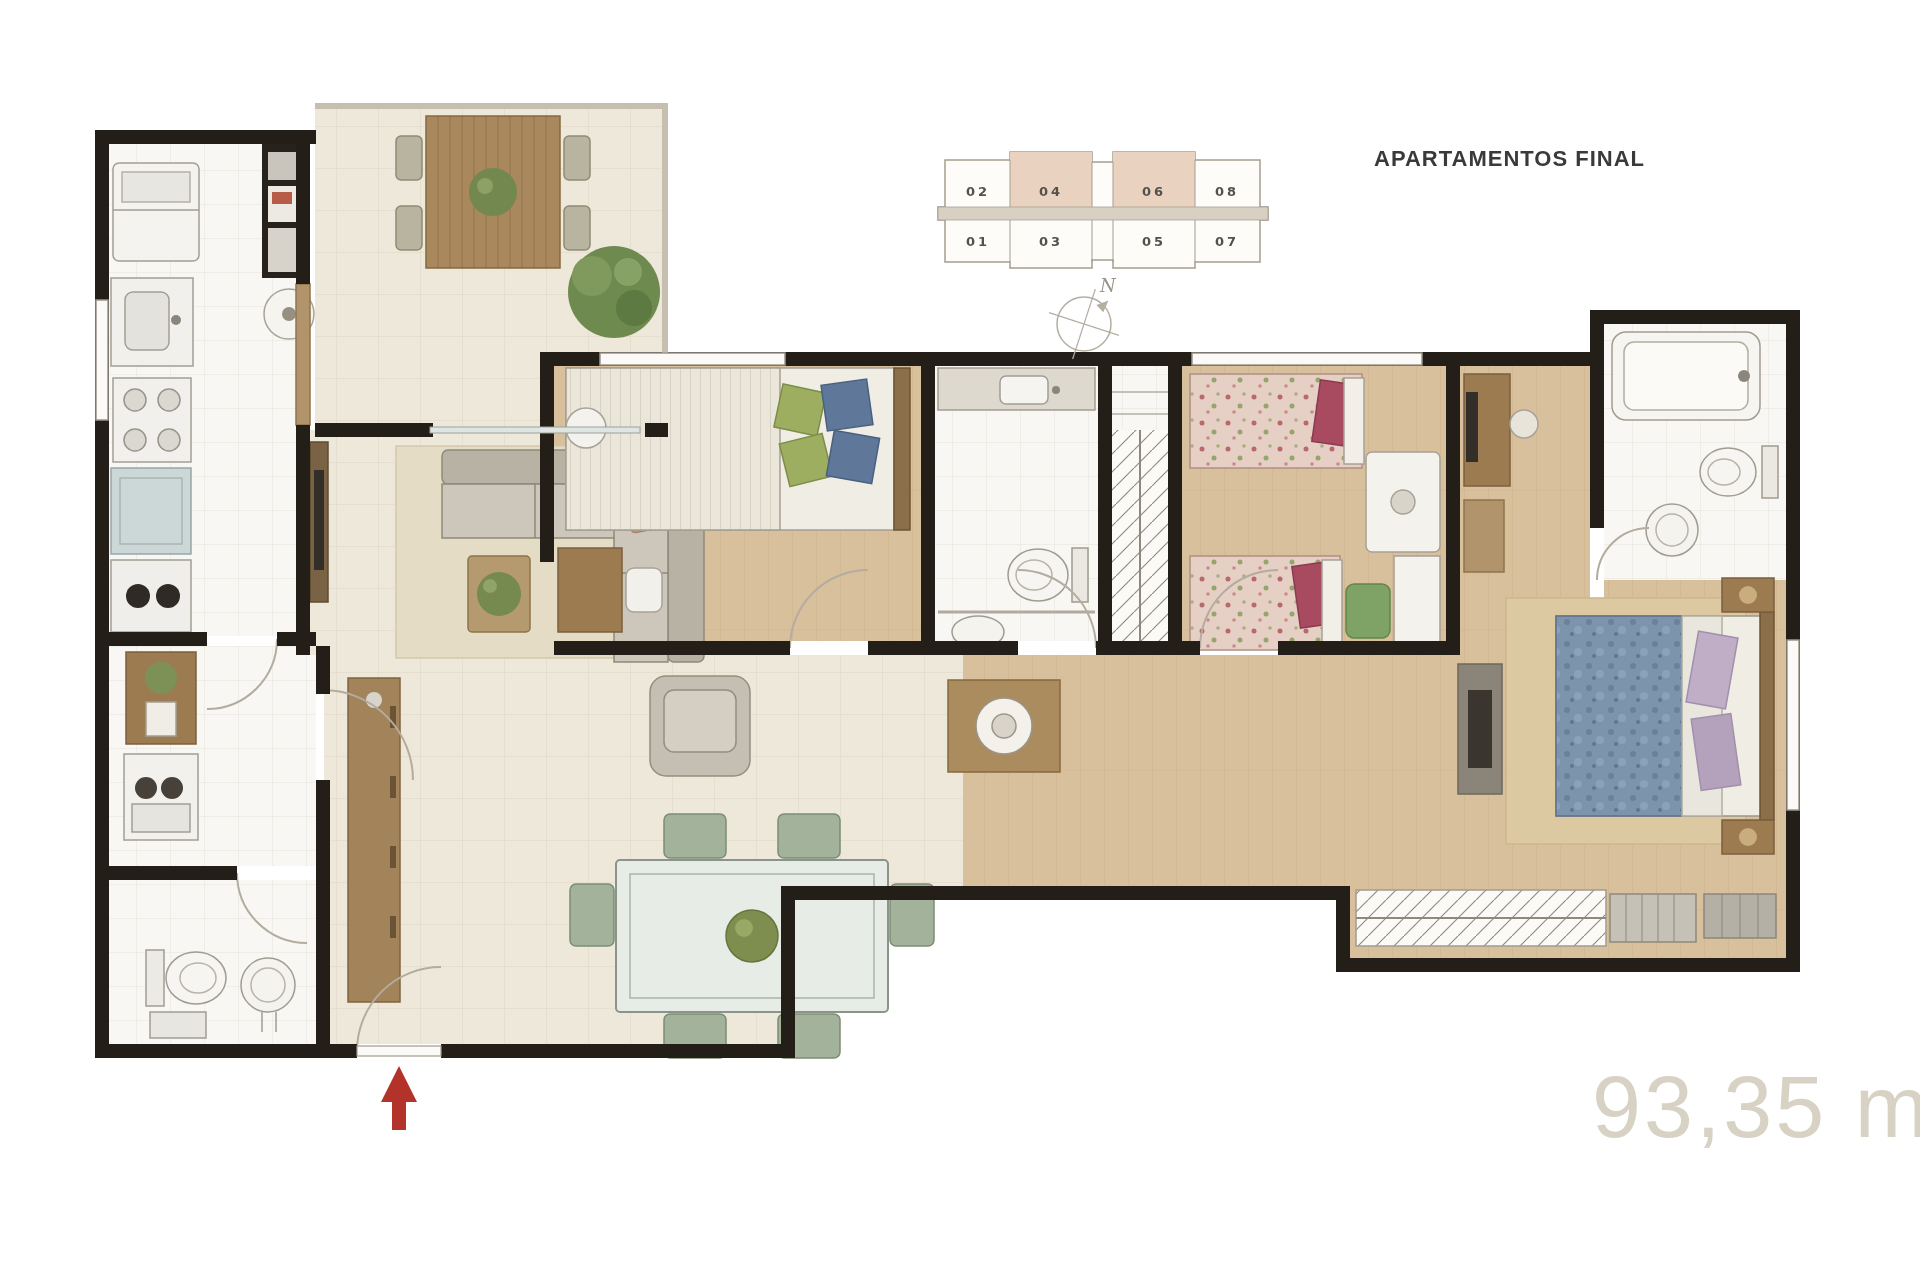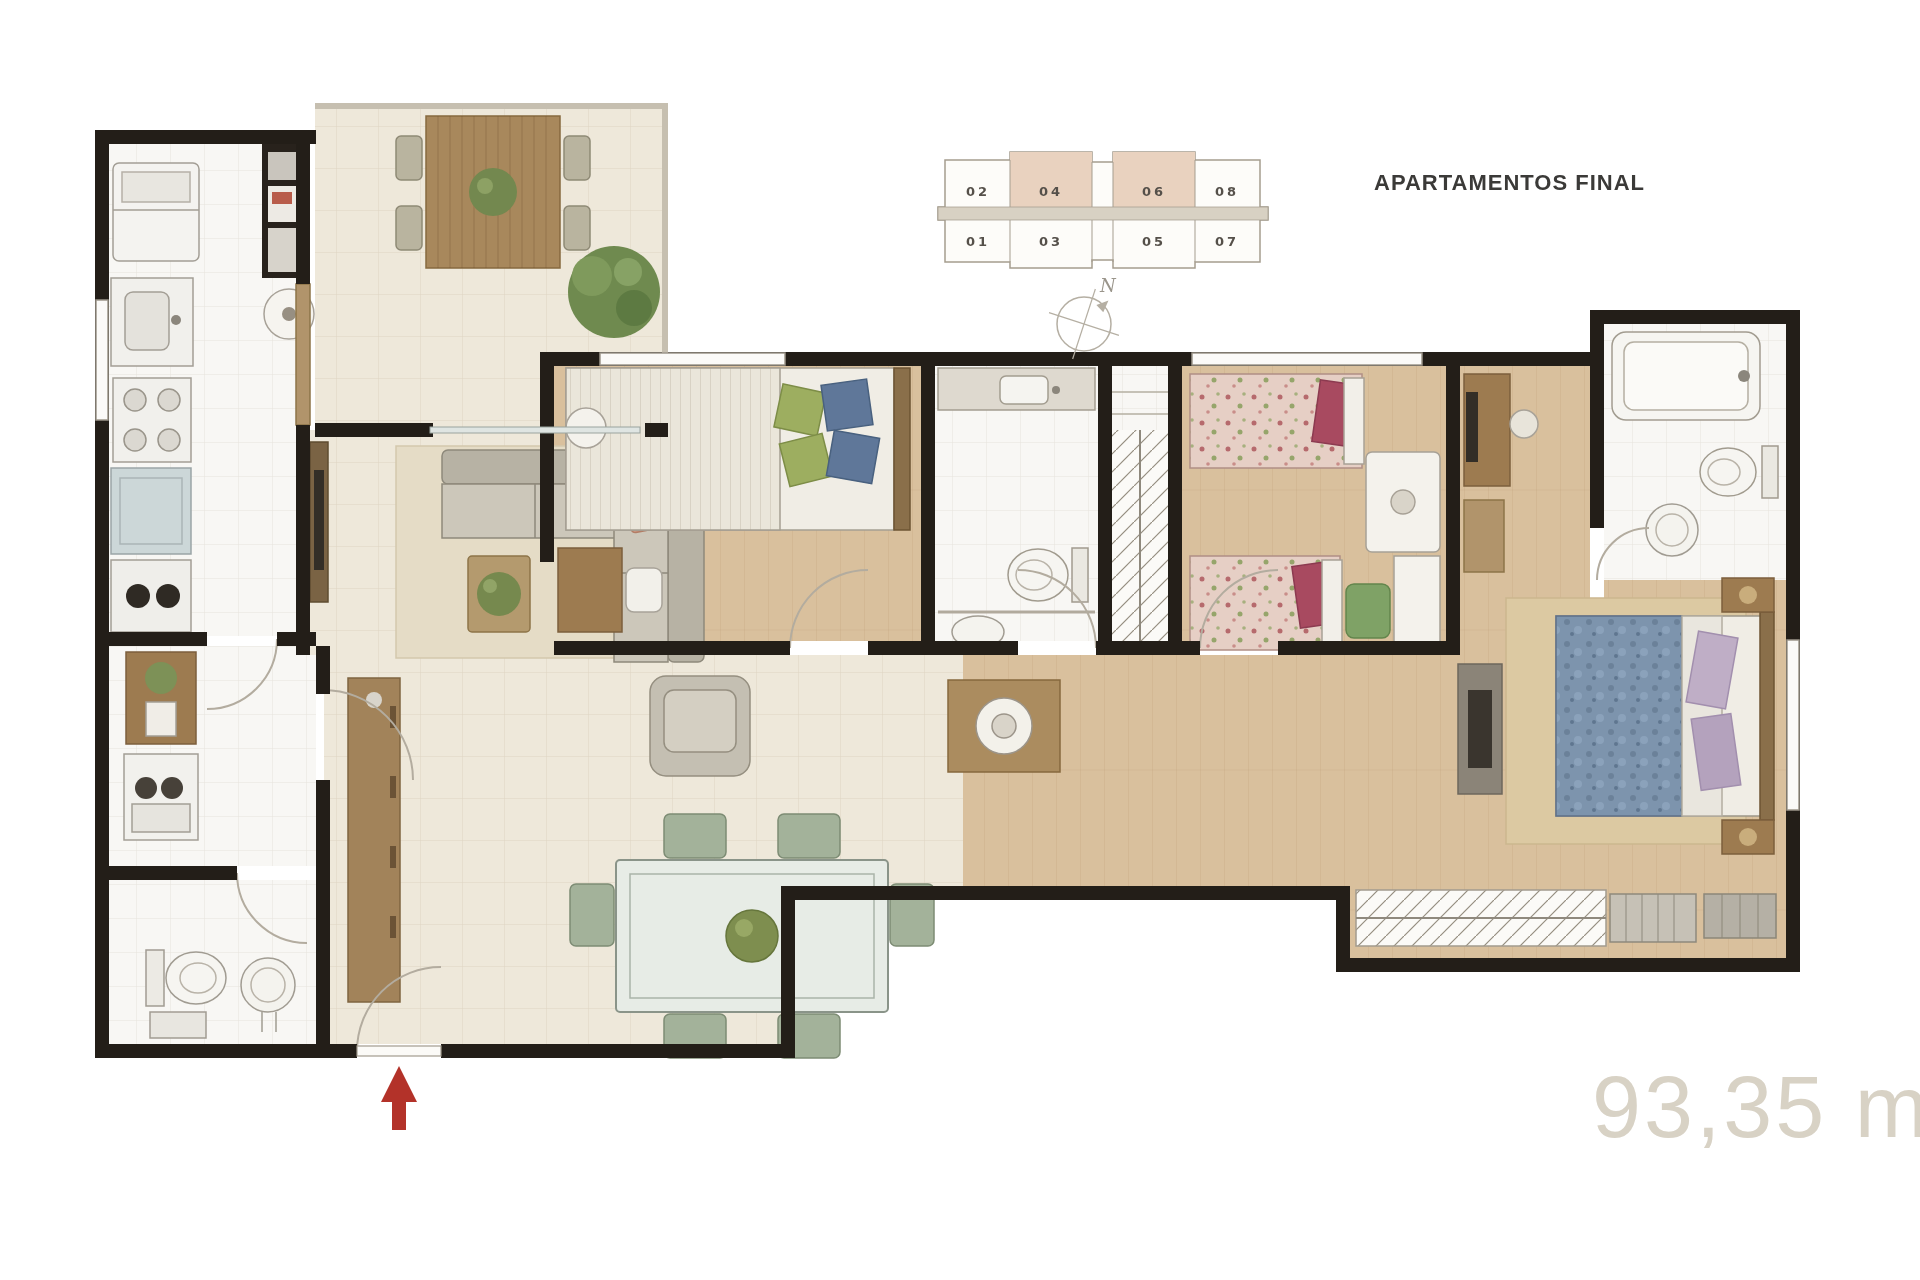--- a/index.html
+++ b/index.html
@@ -11,21 +11,21 @@
   .f-beige{fill:url(#patBeige);}
   .f-white{fill:url(#patWhite);}
   .f-wood{fill:url(#patWood);}
   .hatch{fill:url(#patHatch);}
   .arc{fill:none;stroke:#b3ac9f;stroke-width:2;}
   .win{fill:#fbfaf8;stroke:#9d968a;stroke-width:1.5;}
   .hl{fill:var(--keyplan-highlight,#e9d2bf);}
   .kp-line{stroke:#a59d8f;stroke-width:1;fill:none;}
   .kp-label{font:600 13px "DejaVu Sans",sans-serif;letter-spacing:3px;fill:#55504a;text-anchor:middle;}
   .title-label{position:absolute;left:1374px;top:146px;font-size:22px;font-weight:bold;
-               letter-spacing:1px;color:var(--title-text,#3b3a38);margin-top:24px;}
+               letter-spacing:1px;color:var(--title-text,#3b3a38);}
   .title-units{position:absolute;left:1616px;top:92px;font-family:"Liberation Serif",serif;
                font-size:96px;font-weight:bold;color:var(--accent-gold,#c2a066);line-height:1;}
   .area-label{position:absolute;left:1592px;top:1056px;font-size:88px;font-weight:400;
               letter-spacing:3px;color:var(--area-text,#d8d2c5);white-space:nowrap;}
   .compass-n{font:italic 18px "DejaVu Serif",serif;fill:#9a958b;}
   .arrow{fill:var(--entrance-arrow,#b33229);}
 </style>
 </head>
 <body>
 

